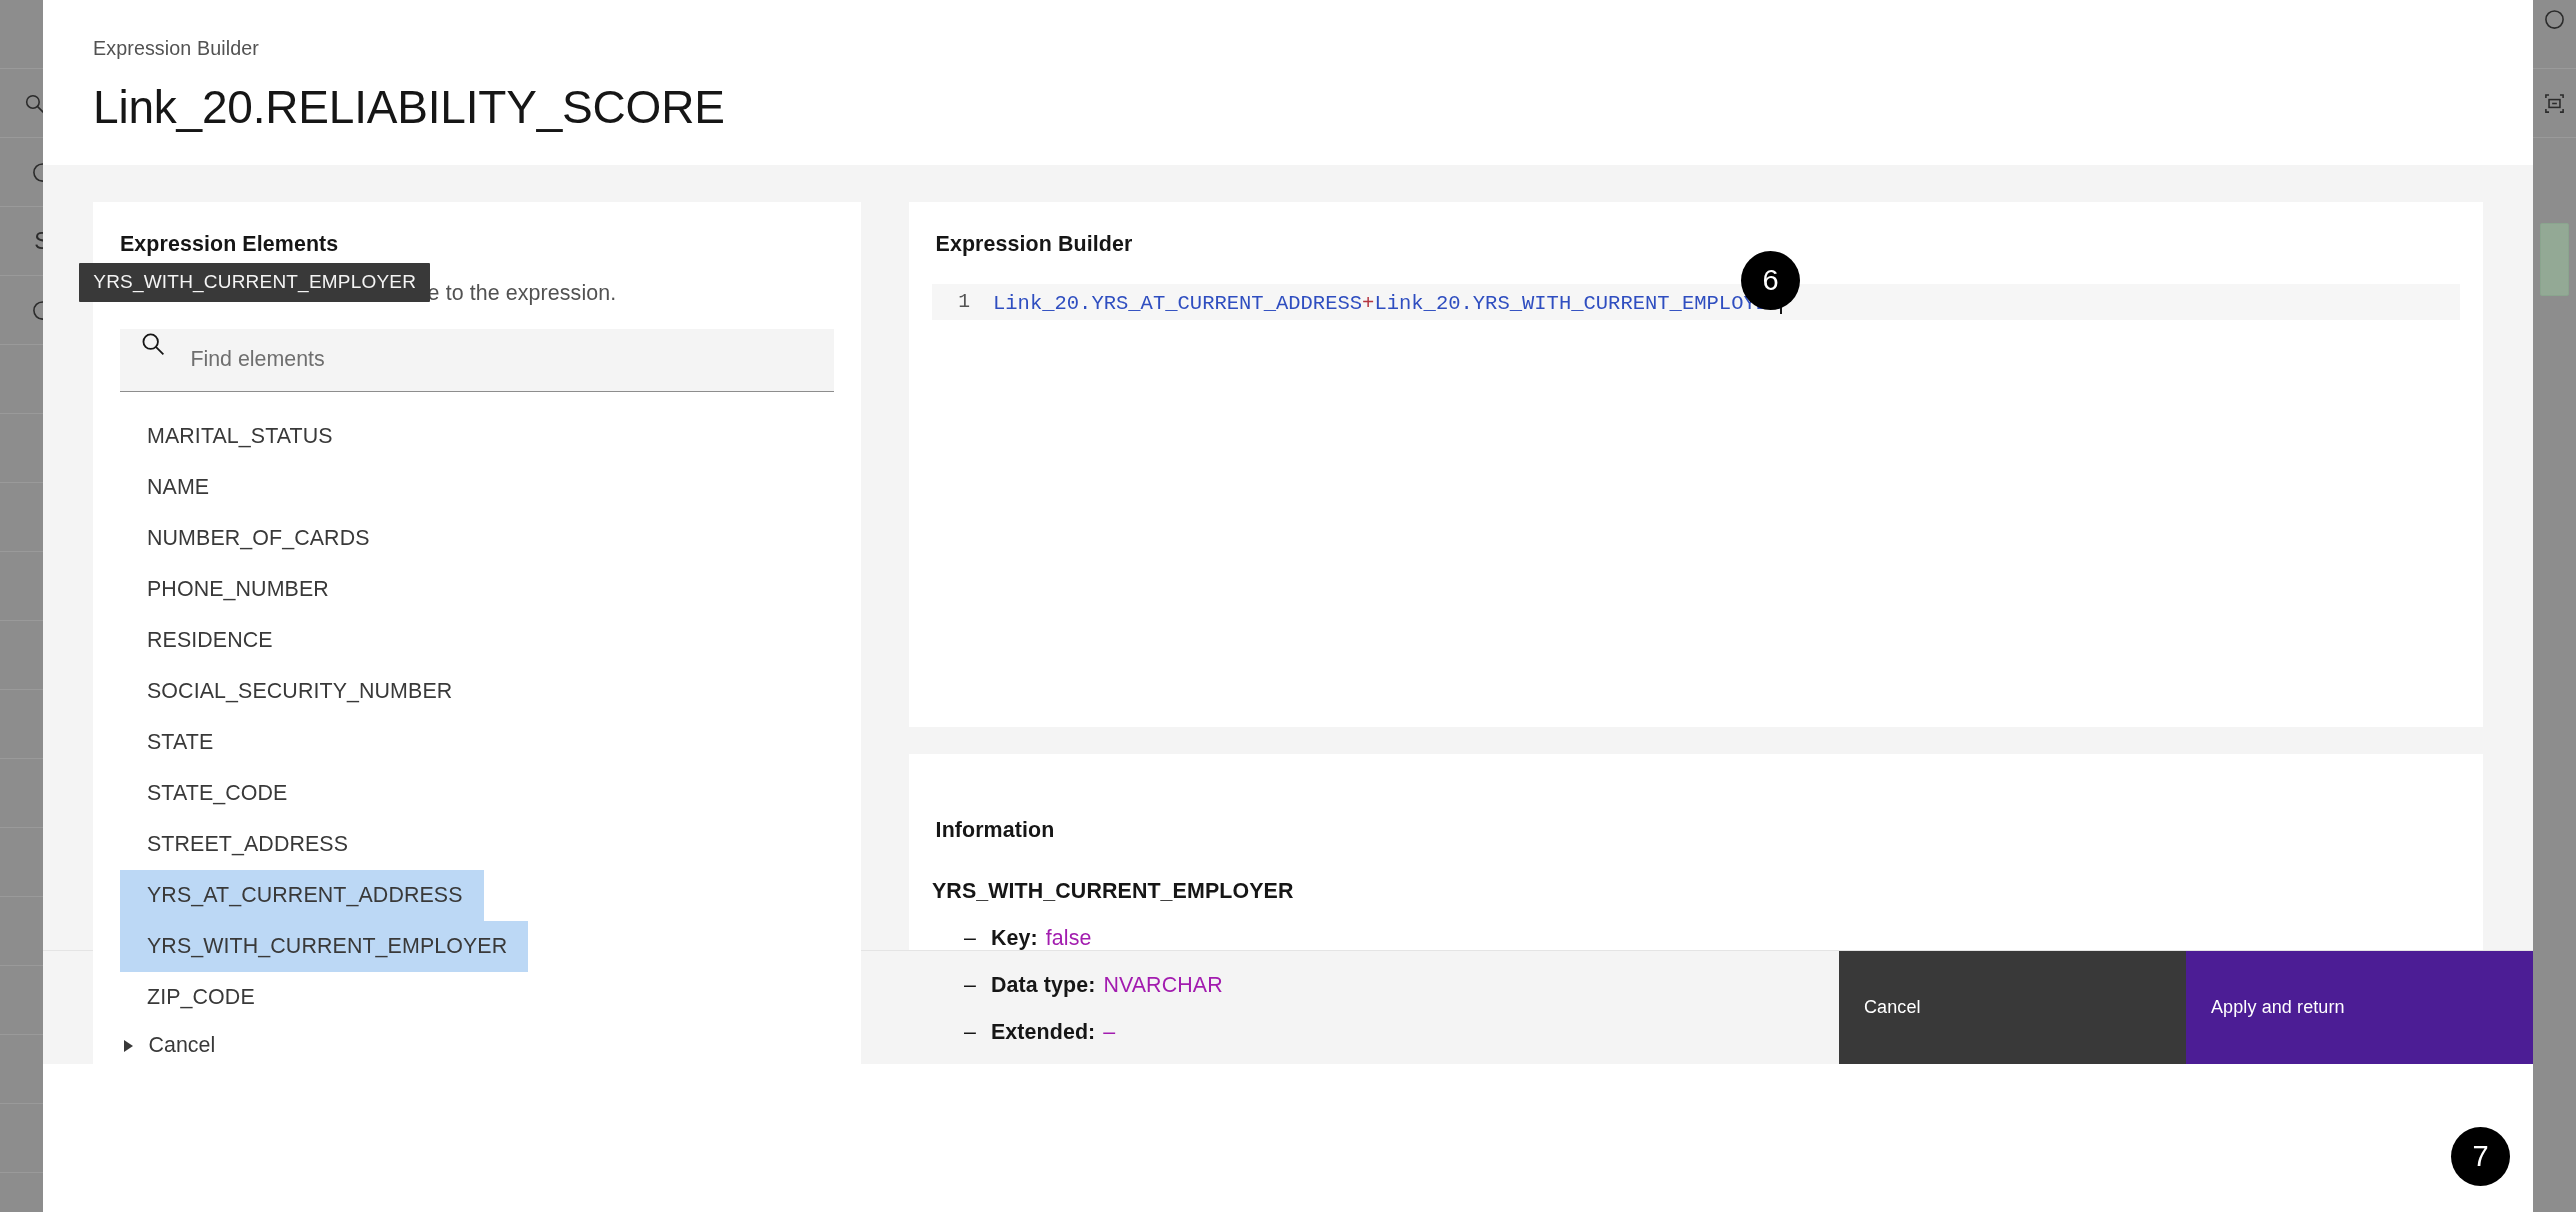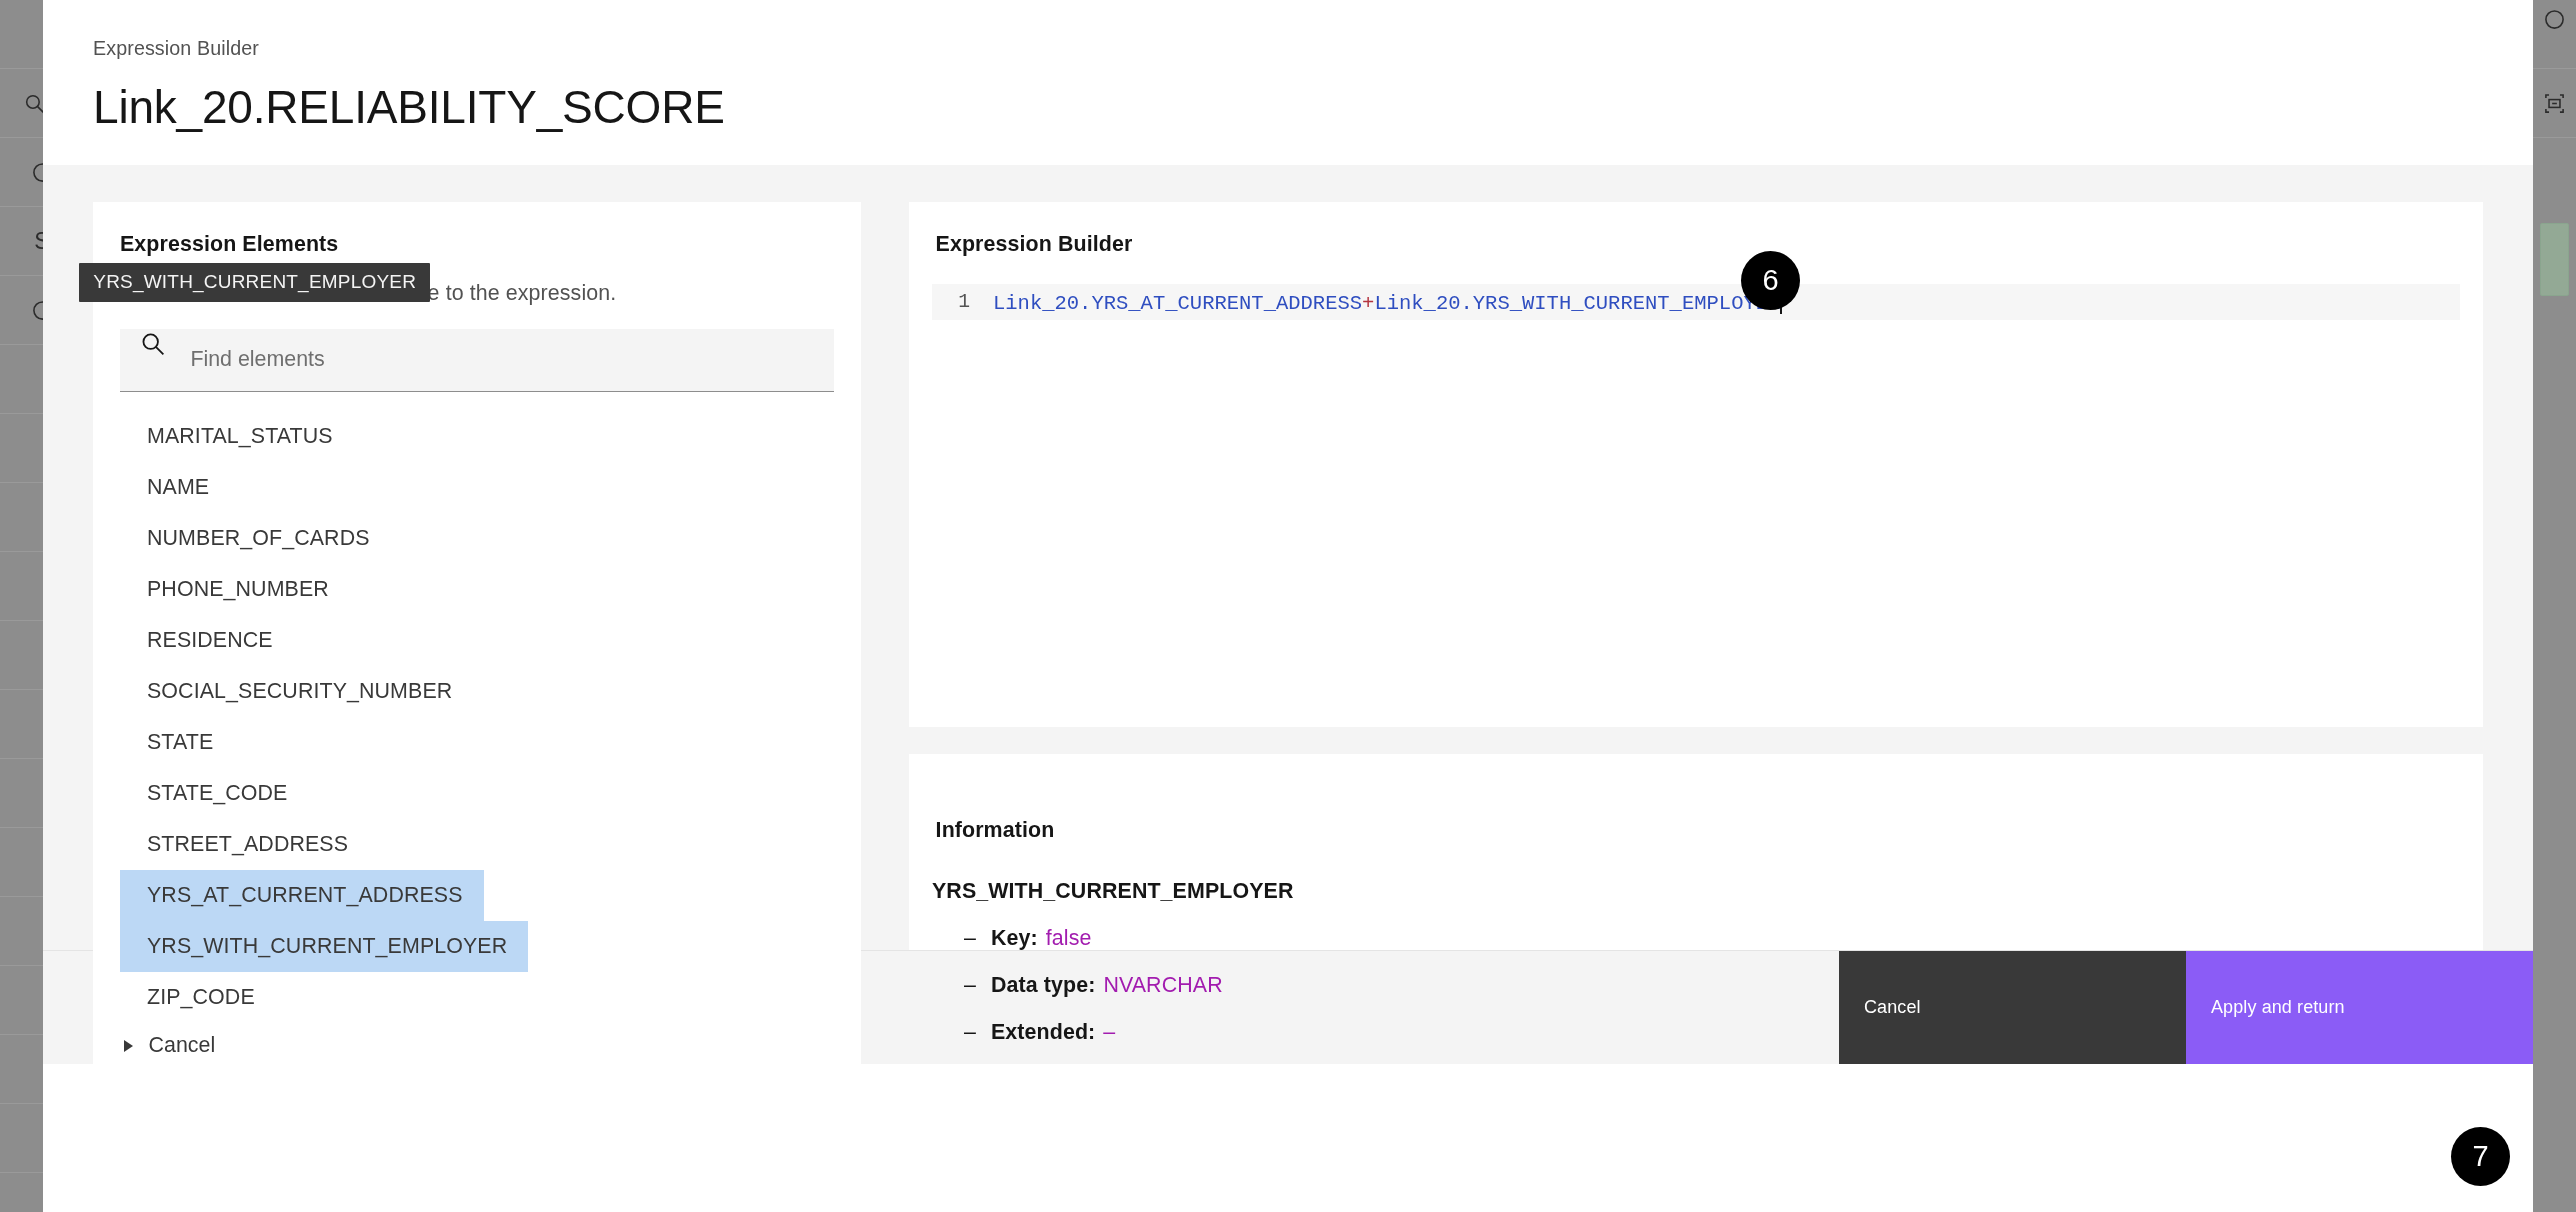--- a/index.html
+++ b/index.html
@@ -258,21 +258,21 @@
     font-family: "Liberation Sans", sans-serif;
     font-size: 18px;
     color: #ffffff;
     text-align: left;
     padding-left: 25px;
     cursor: pointer;
     position: relative;
     letter-spacing: 0.1px;
   }
   .btn-cancel { background: #393939; }
-  .btn-primary { background: #8b5cf6; }
+  .btn-primary { background: #4c1d95; }
 
   
   .step-badge {
     position: absolute;
     width: 59px; height: 59px;
     border-radius: 50%;
     background: #000000;
     color: #ffffff;
     display: flex; align-items: center; justify-content: center;
     font-size: 29px;

